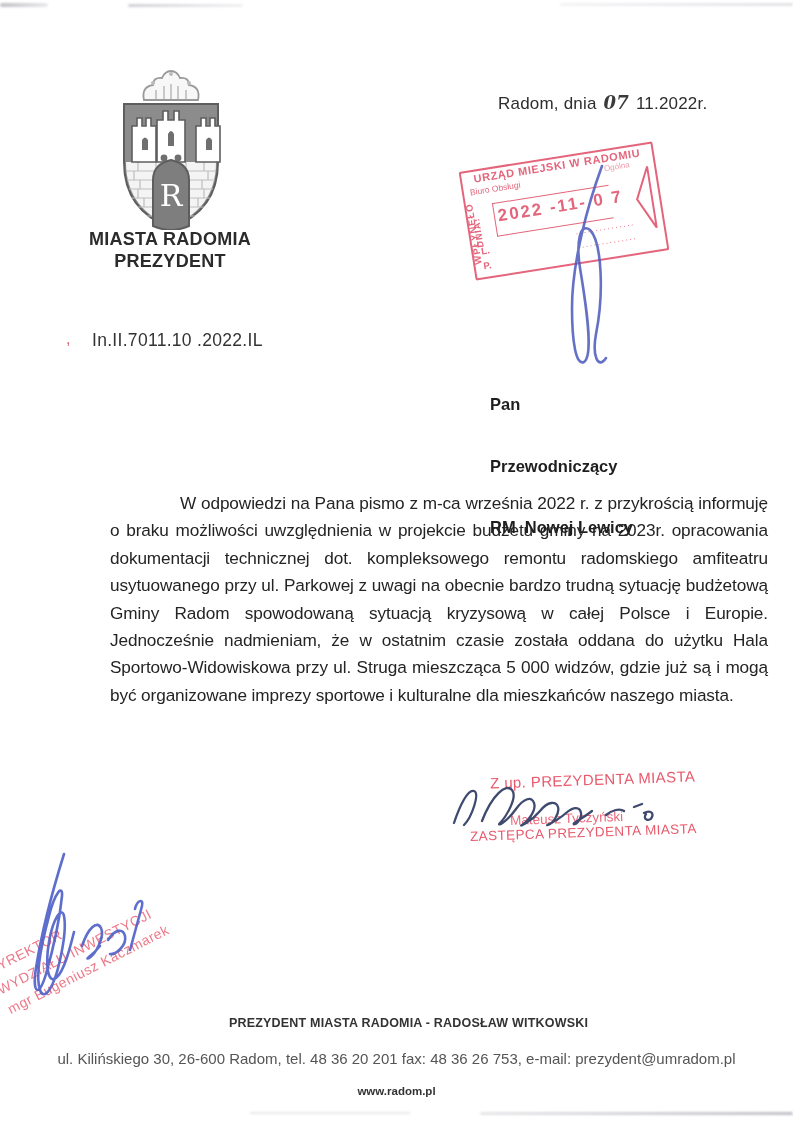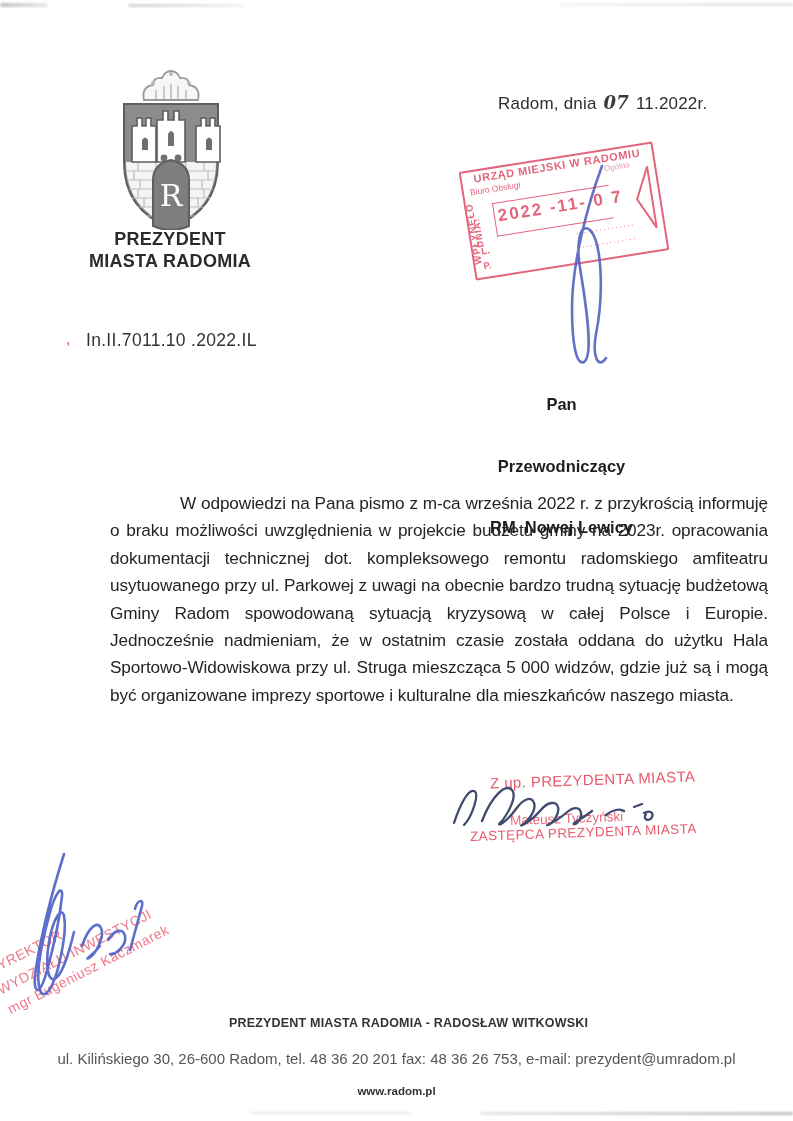--- a/index.html
+++ b/index.html
@@ -40,23 +40,23 @@
     border-left:1.5px solid #e0506a; border-top:1.5px solid #e0506a; border-bottom:1.5px solid #e0506a; }
   .stamp-date { position:absolute; top:40px; left:32px; font-size:17px; font-weight:bold;
     letter-spacing:2px; white-space:nowrap; }
   .stamp-dots { position:absolute; right:30px; font-size:9px; letter-spacing:1.5px; }
   .stamp-l { position:absolute; left:10px; top:76px; font-size:9.5px; font-weight:bold; }
   .stamp-p { position:absolute; left:10px; top:91px; font-size:9.5px; font-weight:bold; }
   .stamp-arrow { position:absolute; right:5px; top:22px; }
 
   
   .red-comma { position:absolute; top:330px; left:66px; color:#d9636f; font-size:16px; }
-  .reference { position:absolute; top:330px; left:86px; font-size:17.5px; color:#333; letter-spacing:.3px; }
+  .reference { position:absolute; top:330px; left:92px; font-size:17.5px; color:#333; letter-spacing:.3px; }
   .recipient { position:absolute; top:353px; left:490px; font-weight:bold; font-size:16.5px;
-    line-height:20.5px; color:#1e1e1e; white-space:pre;text-align:center; }
+    line-height:20.5px; color:#1e1e1e; white-space:pre; }
 
   
   .body-text { position:absolute; top:490px; left:70px; width:658px;
     font-size:17.2px; line-height:27.4px; text-align:justify; text-indent:70px;
     color:#242424; letter-spacing:-0.1px;margin-left:40px; }
 
   
   .sig-block { position:absolute; top:765px; left:448px; width:280px; height:90px; }
   .sig-auth { position:absolute; top:6px; left:42px; color:#e8596c; font-size:15px;
     letter-spacing:.4px; transform:rotate(-2deg); white-space:nowrap; }
@@ -146,22 +146,22 @@
         <circle cx="66" cy="88" r="3.4"></circle>
           <circle cx="80" cy="88" r="3.4"></circle>
       </g>
 
       <path d="M55,156 V110 Q55,94 73,90 Q91,94 91,110 V156 Q82,160 73,160 Q64,160 55,156 Z" fill="#7e7e7e" stroke="#5e5e5e" stroke-width="2"></path>
       <text x="73" y="136" text-anchor="middle" font-family="DejaVu Serif, serif" font-size="30" fill="#ffffff">R</text>
     </svg>
   </div>
 
   <div class="sender-title">
+    <div>MIASTA RADOMIA</div>
     <div>PREZYDENT</div>
-    <div>MIASTA RADOMIA</div>
   </div>
 
   <div class="stamp">
     <div class="stamp-box"></div>
     <div class="stamp-office">URZĄD MIEJSKI W RADOMIU</div>
     <div class="stamp-bureau">Biuro Obsługi</div>
     <div class="stamp-section">Ogólna</div>
     <div class="stamp-received">WPŁYNĘŁO</div>
     <div class="stamp-dnia">DNIA:</div>
     <div class="stamp-datebox"></div>

